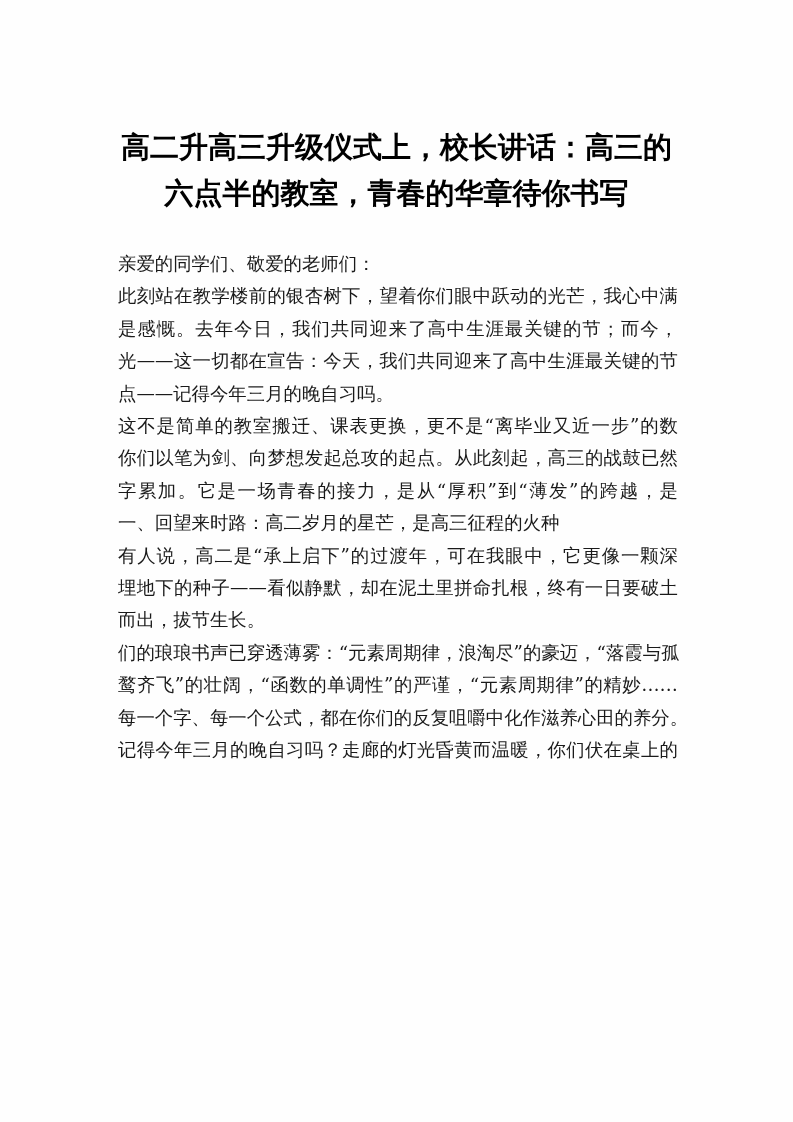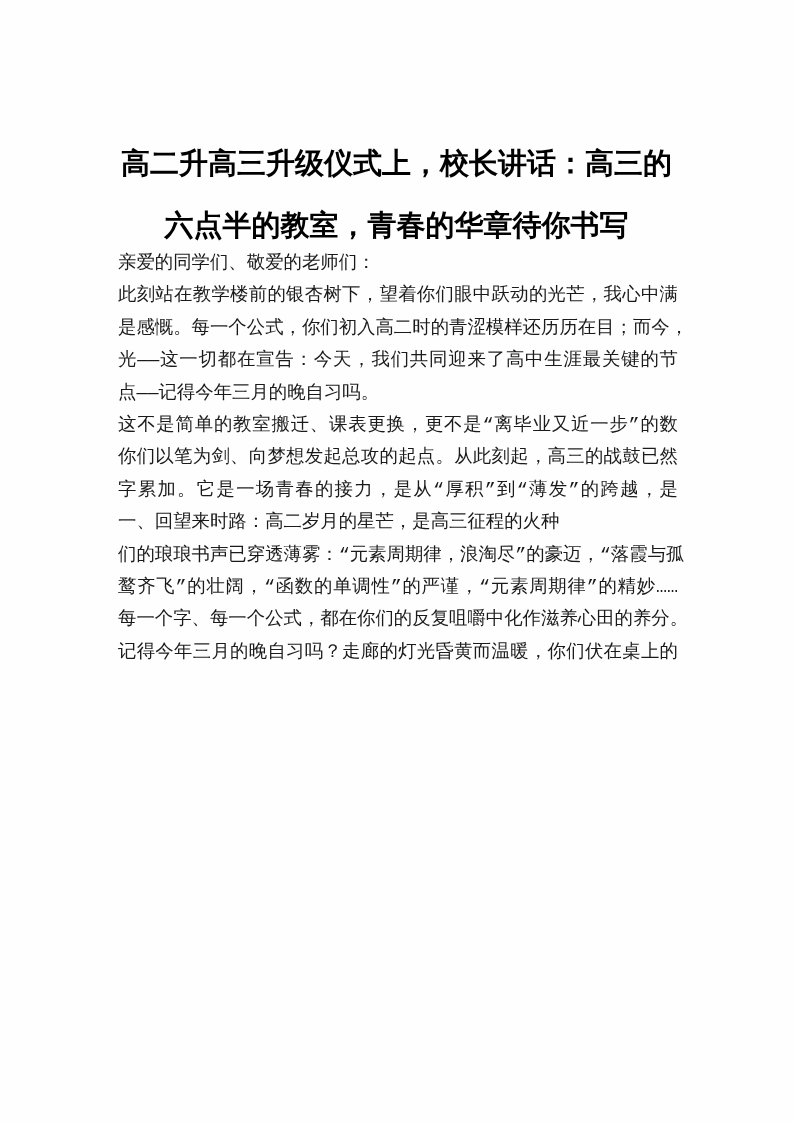--- a/index.html
+++ b/index.html
@@ -32,21 +32,20 @@
       font-family: "DejaVu Sans", "Liberation Sans", sans-serif;
       font-weight: bold;
       font-size: 29px;
       line-height: 46px;
       color: #000000;
       letter-spacing: 0px;
     }
     .title span {
       display: block;
       white-space: nowrap;
-      margin-top: 16px;
     }
     .body {
       position: absolute;
       left: 118px;
       top: 248px;
       width: 560px;
       font-family: "DejaVu Serif", "Liberation Serif", serif;
       font-size: 18.4px;
       line-height: 32.4px;
       color: #1a1a1a;
@@ -55,21 +54,20 @@
       margin: 0;
       padding: 0;
       text-align: justify;
       text-align-last: left;
     }
     .para .ln {
       display: block;
       white-space: nowrap;
       text-align-last: justify;
       text-align: justify;
-      font-family: Liberation Mono, monospace;
     }
     .para .ln.last {
       text-align-last: left;
     }
   </style>
 </head>
 <body>
 
 <div class="page">
   <h1 class="title">
@@ -77,35 +75,40 @@
     <span>六点半的教室，青春的华章待你书写</span>
   </h1>
 
   <div class="body">
     <p class="para">
       <span class="ln last">亲爱的同学们、敬爱的老师们：</span>
     </p>
 
     <p class="para">
       <span class="ln">此刻站在教学楼前的银杏树下，望着你们眼中跃动的光芒，我心中满</span>
-      <span class="ln">是感慨。每一个公式，你们初入高二时的青涩模样还历历在目；而今，</span>
+      <span class="ln">是感慨。去年今日，我们共同迎来了高中生涯最关键的节；而今，</span>
       <span class="ln">光——这一切都在宣告：今天，我们共同迎来了高中生涯最关键的节</span>
       <span class="ln last">点——记得今年三月的晚自习吗。</span>
     </p>
 
     <p class="para">
       <span class="ln">这不是简单的教室搬迁、课表更换，更不是“离毕业又近一步”的数</span>
       <span class="ln">你们以笔为剑、向梦想发起总攻的起点。从此刻起，高三的战鼓已然</span>
       <span class="ln">字累加。它是一场青春的接力，是从“厚积”到“薄发”的跨越，是</span>
     </p>
 
     <p class="para">
       <span class="ln last">一、回望来时路：高二岁月的星芒，是高三征程的火种</span>
     </p>
 
+    <p class="para">
+      <span class="ln">有人说，高二是“承上启下”的过渡年，可在我眼中，它更像一颗深</span>
+      <span class="ln">埋地下的种子——看似静默，却在泥土里拼命扎根，终有一日要破土</span>
+      <span class="ln last">而出，拔节生长。</span>
+    </p>
 
     <p class="para">
       <span class="ln">们的琅琅书声已穿透薄雾：“元素周期律，浪淘尽”的豪迈，“落霞与孤</span>
       <span class="ln">鹜齐飞”的壮阔，“函数的单调性”的严谨，“元素周期律”的精妙……</span>
       <span class="ln last">每一个字、每一个公式，都在你们的反复咀嚼中化作滋养心田的养分。</span>
     </p>
 
     <p class="para">
       <span class="ln">记得今年三月的晚自习吗？走廊的灯光昏黄而温暖，你们伏在桌上的</span>
     </p>

